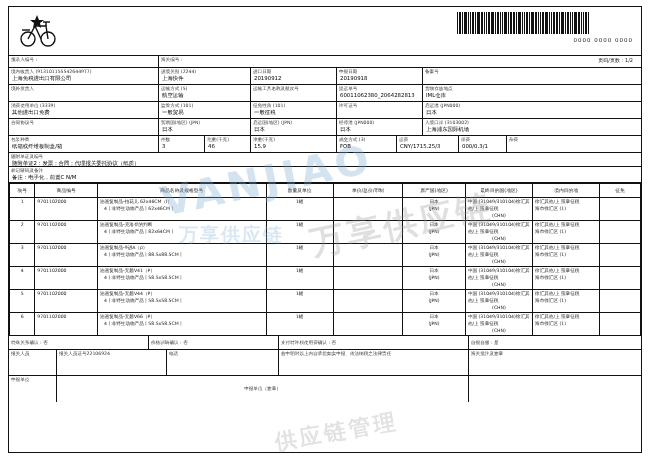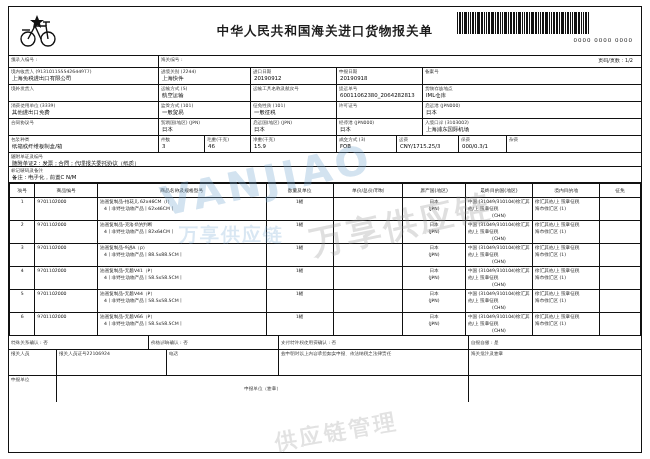--- a/index.html
+++ b/index.html
@@ -107,21 +107,20 @@
           <path d="M24 9 L31 9"></path>
           <path d="M27 9 L27 13"></path>
           <path d="M3 17 L11 17"></path>
         </g>
         <g fill="#111">
           <polygon points="18,2 20,7 25,7 21,10 22,15 18,12 14,15 15,10 11,7 16,7"></polygon>
         </g>
       </svg>
     </div>
 
-    <div class="title">中华人民共和国海关进口货物报关单</div>
 
     <div class="barcode">
       <i style="width:1px"></i><i style="width:2px"></i><i style="width:1px"></i><i style="width:3px"></i><i style="width:1px"></i><i style="width:1px"></i><i style="width:2px"></i><i style="width:1px"></i><i style="width:3px"></i><i style="width:2px"></i><i style="width:1px"></i><i style="width:1px"></i><i style="width:2px"></i><i style="width:3px"></i><i style="width:1px"></i><i style="width:2px"></i><i style="width:1px"></i><i style="width:1px"></i><i style="width:3px"></i><i style="width:1px"></i><i style="width:2px"></i><i style="width:2px"></i><i style="width:1px"></i><i style="width:3px"></i><i style="width:1px"></i><i style="width:1px"></i><i style="width:2px"></i><i style="width:1px"></i><i style="width:3px"></i><i style="width:2px"></i><i style="width:1px"></i><i style="width:1px"></i><i style="width:2px"></i><i style="width:3px"></i><i style="width:1px"></i><i style="width:1px"></i><i style="width:2px"></i><i style="width:2px"></i><i style="width:1px"></i><i style="width:3px"></i><i style="width:1px"></i><i style="width:2px"></i><i style="width:1px"></i><i style="width:1px"></i><i style="width:3px"></i><i style="width:2px"></i><i style="width:1px"></i><i style="width:1px"></i><i style="width:2px"></i><i style="width:1px"></i>
     </div>
     <div class="barcode-num">0000 0000 0000</div>
     <div class="pagecount">页码/页数：1/2</div>
   </div>
 
   <div class="row h11" style="height:12px;">
     <div class="cell" style="width:150px">

